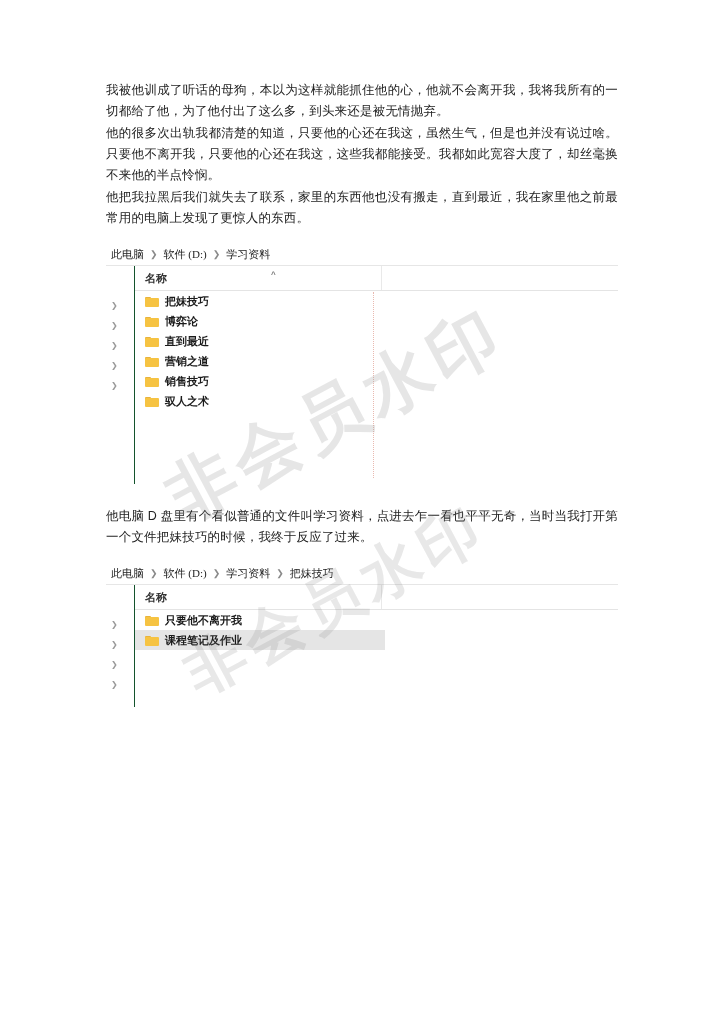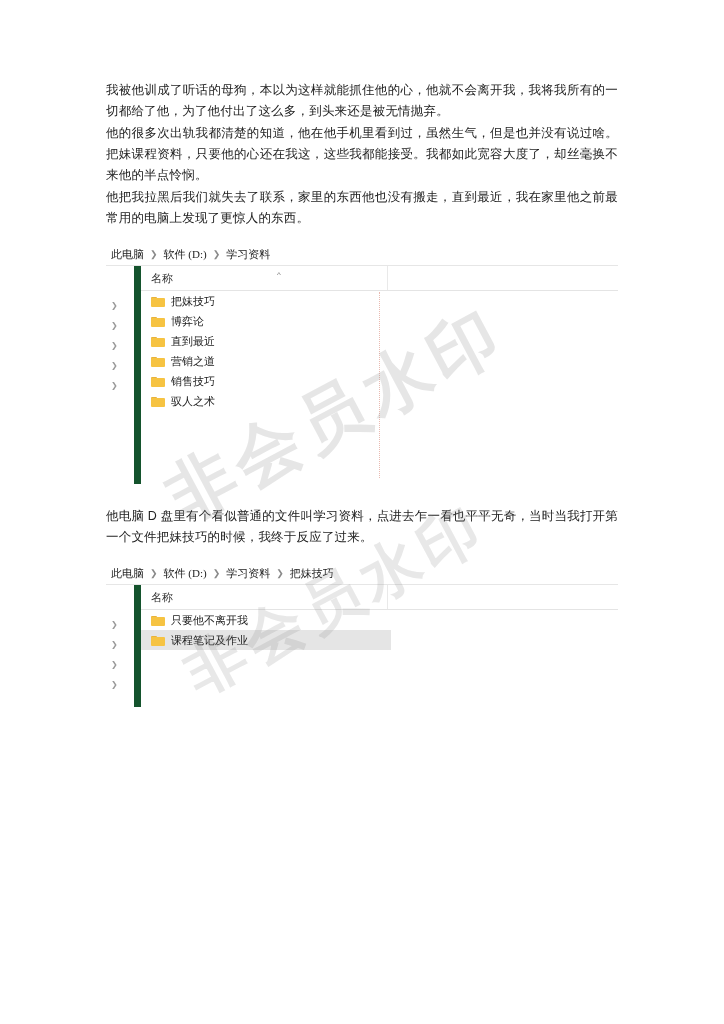--- a/index.html
+++ b/index.html
@@ -77,21 +77,22 @@
   .nav-chev {
     color: #9a9a9a;
     font-size: 8px;
     line-height: 20px;
     padding-left: 5px;
     height: 20px;
   }
   .list-pane {
     flex: 1 1 auto;
     position: relative;
-    border-left: 7px solid #14532d;
+    border-left: 1px solid #14532d;
+    font-weight: bold;
   }
   .col-head {
     height: 24px;
     display: flex;
     align-items: center;
     border-bottom: 1px solid #e4e4e4;
     font-size: 11px;
     color: #333;
     padding-left: 10px;
     position: relative;
@@ -182,21 +183,21 @@
     font-weight: 700;
   }
 </style>
 </head>
 <body>
 
 <div class="page">
   <div class="content">
 
     <p class="para">我被他训成了听话的母狗，本以为这样就能抓住他的心，他就不会离开我，我将我所有的一切都给了他，为了他付出了这么多，到头来还是被无情抛弃。</p>
-    <p class="para">他的很多次出轨我都清楚的知道，他在他手机里看到过，虽然生气，但是也并没有说过啥。把妹课程资料，只要他的心还在我这，这些我都能接受。我都如此宽容大度了，却丝毫换不来他的半点怜悯。</p>
+    <p class="para">他的很多次出轨我都清楚的知道，只要他的心还在我这，虽然生气，但是也并没有说过啥。只要他不离开我，只要他的心还在我这，这些我都能接受。我都如此宽容大度了，却丝毫换不来他的半点怜悯。</p>
     <p class="para">他把我拉黑后我们就失去了联系，家里的东西他也没有搬走，直到最近，我在家里他之前最常用的电脑上发现了更惊人的东西。</p>
 
     <div class="explorer" style="margin-top:14px;">
       <div class="breadcrumb">
         <span class="crumb">此电脑</span>
         <span class="crumb-sep">❯</span>
         <span class="crumb">软件 (D:)</span>
         <span class="crumb-sep">❯</span>
         <span class="crumb">学习资料</span>
       </div>

